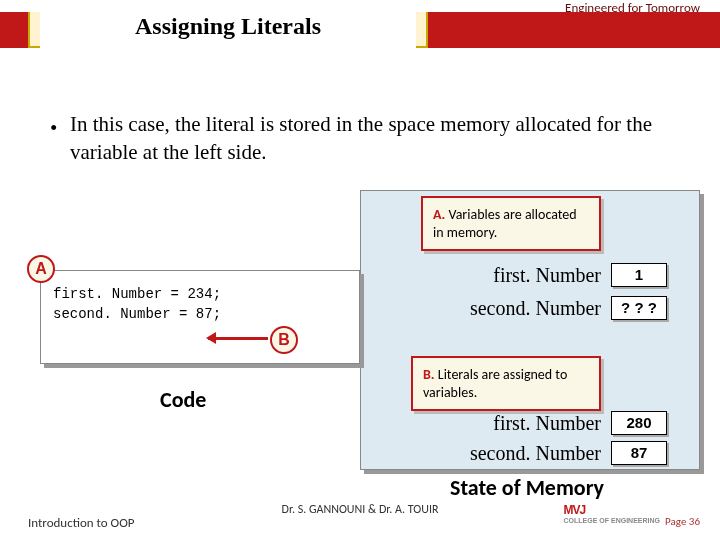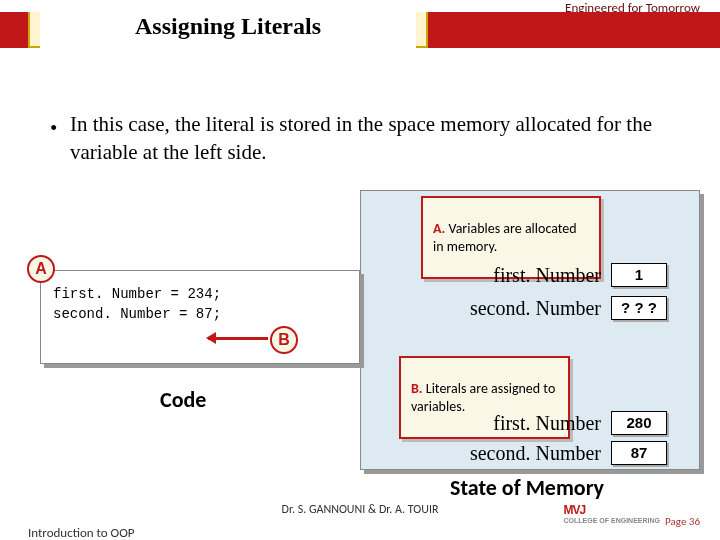--- a/index.html
+++ b/index.html
@@ -4,39 +4,39 @@
 <style>
   * { box-sizing: border-box; margin: 0; padding: 0; }
   body { width: 720px; height: 540px; background: #fff; font-family: Georgia, 'Times New Roman', serif; position: relative; overflow: hidden; }
   .topbar { position: absolute; top: 12px; left: 0; right: 0; height: 36px; background: #c01818; }
   .topbar-inner { position: absolute; top: 0; left: 28px; width: 400px; height: 36px; background: #fff3d0; border: 2px solid #c9a800; border-top: none; }
   .title-tab { position: absolute; top: 6px; left: 40px; width: 376px; height: 46px; background: #fff; font-family: Georgia, serif; font-weight: bold; font-size: 24px; text-align: center; line-height: 40px; }
   .tagline { position: absolute; top: 0; right: 20px; font-family: Calibri, Arial, sans-serif; font-size: 13px; color: #6a0c0c; }
   .bullet-area { position: absolute; top: 110px; left: 70px; right: 50px; font-size: 21px; line-height: 1.35; }
   .bullet-area .dot { position: absolute; left: -20px; top: 4px; }
   .diagram { position: absolute; top: 190px; left: 360px; width: 340px; height: 280px; background: #deeaf2; border: 1px solid #888; box-shadow: 4px 4px 0 #999; }
-  .callout { position: absolute; background: #fbf7e6; border: 2px solid #c01818; padding: 22px 10px; font-family: Calibri, Arial, sans-serif; font-size: 14px; line-height: 1.25; box-shadow: 3px 3px 0 #bbb; }
+  .callout { position: absolute; background: #fbf7e6; border: 2px solid #c01818; padding: 8px 10px; font-family: Calibri, Arial, sans-serif; font-size: 14px; line-height: 1.25; box-shadow: 3px 3px 0 #bbb; }
   .callout .tag { color: #c01818; font-weight: bold; }
   .callout-a { top: 5px; left: 60px; width: 180px; }
-  .callout-b { top: 165px; left: 38px; width: 171px; }
+  .callout-b { top: 165px; left: 50px; width: 190px; }
   .varrow { position: absolute; display: flex; align-items: flex-end; font-size: 20px; }
   .varrow .name { width: 190px; text-align: right; padding-right: 10px; }
   .varrow .val { width: 56px; height: 24px; background: #fff; border: 1px solid #000; box-shadow: 2px 2px 0 #aaa; font-family: Arial, sans-serif; font-size: 15px; font-weight: bold; text-align: center; line-height: 22px; }
   .r1 { top: 72px; left: 60px; }
   .r2 { top: 105px; left: 60px; }
   .r3 { top: 220px; left: 60px; }
   .r4 { top: 250px; left: 60px; }
   .codebox { position: absolute; top: 270px; left: 40px; width: 320px; height: 94px; background: #fff; border: 1px solid #888; box-shadow: 4px 4px 0 #999; padding: 14px 12px 10px; font-family: 'Courier New', monospace; font-size: 14px; line-height: 1.4; }
   .code-tag { position: absolute; top: -16px; left: -14px; width: 28px; height: 28px; border-radius: 14px; border: 2px solid #c01818; background: #fbf7e6; color: #c01818; font-family: Arial, sans-serif; font-weight: bold; text-align: center; line-height: 24px; font-size: 16px; }
   .b-tag { position: absolute; top: 326px; left: 270px; width: 28px; height: 28px; border-radius: 14px; border: 2px solid #c01818; background: #fbf7e6; color: #c01818; font-family: Arial, sans-serif; font-weight: bold; text-align: center; line-height: 24px; font-size: 16px; z-index: 3; }
   .arrow { position: absolute; top: 337px; left: 208px; width: 60px; height: 3px; background: #c01818; }
   .arrow::before { content: ''; position: absolute; left: -8px; top: -5px; border: 6px solid transparent; border-right: 10px solid #c01818; }
   .code-label { position: absolute; top: 386px; left: 160px; font-family: Calibri, Arial, sans-serif; font-size: 22px; font-weight: bold; }
   .mem-label { position: absolute; top: 474px; left: 450px; font-family: Calibri, Arial, sans-serif; font-size: 22px; font-weight: bold; }
-  .footer-l { position: absolute; bottom: 0; left: 28px; font-family: Calibri, Arial, sans-serif; font-size: 13px; color: #333; }
+  .footer-l { position: absolute; bottom: 10px; left: 28px; font-family: Calibri, Arial, sans-serif; font-size: 13px; color: #333; }
   .footer-c { position: absolute; bottom: 24px; left: 0; right: 0; text-align: center; font-family: Calibri, Arial, sans-serif; font-size: 12px; color: #333; }
   .footer-r { position: absolute; bottom: 12px; right: 20px; font-family: Calibri, Arial, sans-serif; font-size: 11px; color: #a33; }
   .logo { position: absolute; bottom: 16px; right: 60px; font-family: Arial, sans-serif; font-size: 12px; color: #c01818; font-weight: bold; letter-spacing: -1px; }
   .logo .sub { font-size: 7px; color: #888; display: block; letter-spacing: 0; }
 </style>
 </head>
 <body>
 
 <div class="tagline">Engineered for Tomorrow</div>
 <div class="topbar">

